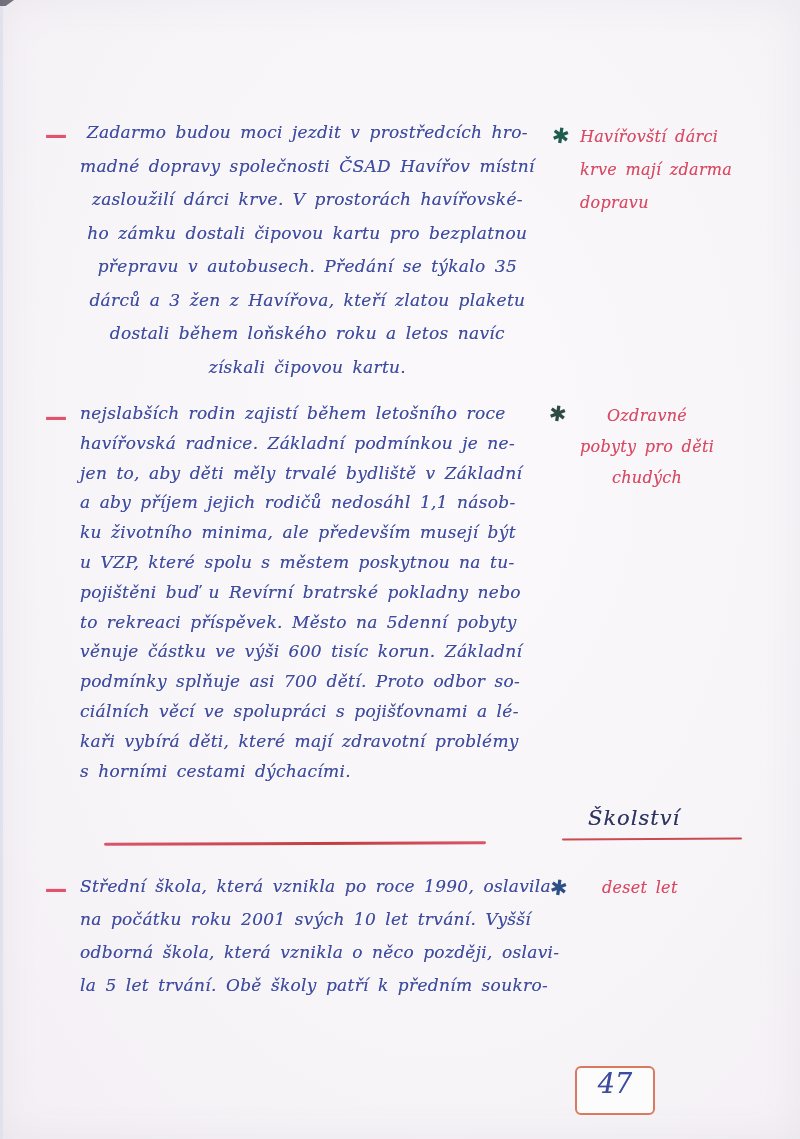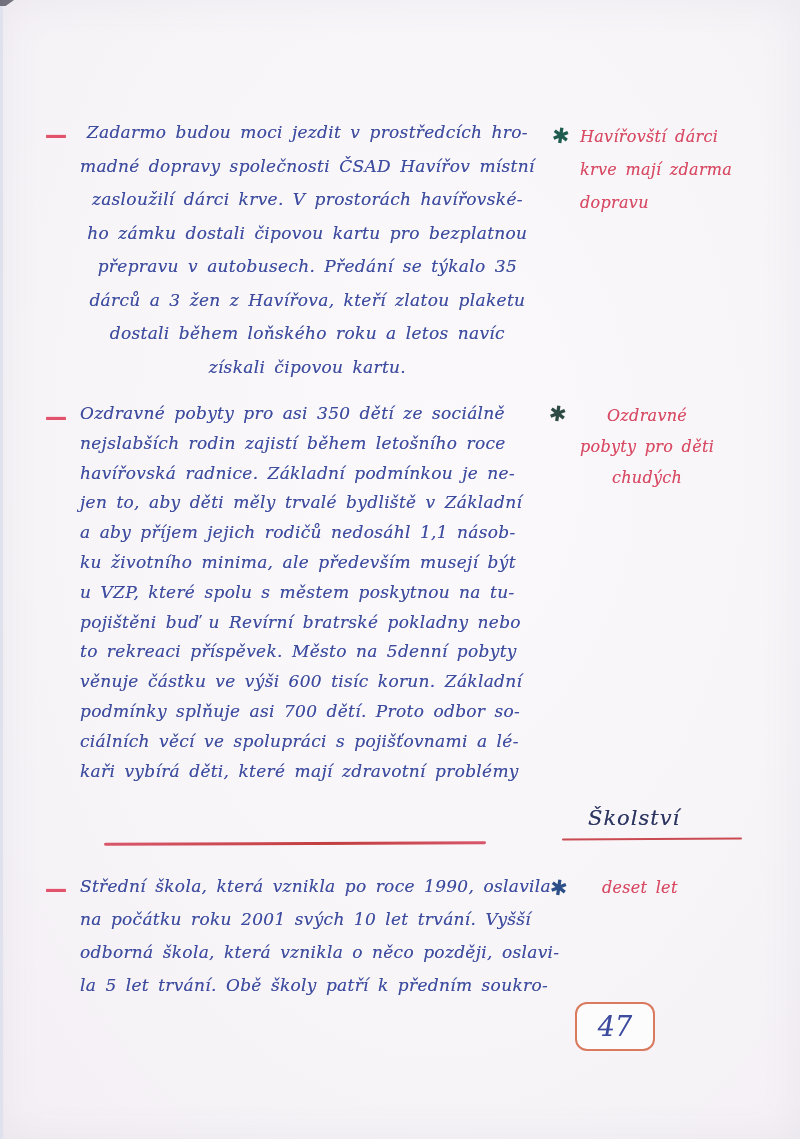--- a/index.html
+++ b/index.html
@@ -80,26 +80,26 @@
   }
   .underline{
     position:absolute;
     height:2.2px;
     background:#c94a51;
     border-radius:2px;
     transform:rotate(-.3deg);
   }
   .pagebox{
     position:absolute;
-    left:575px;top:1002px;
+    left:575px;top:1066px;
     width:76px;height:45px;
     background:#fdfcfd;
     border:2px solid #d97a5e;
-    border-radius:12px;
-    display:flex;align-items:center;justify-content:center;
+    border-radius:6px;
+    display:flex;align-items:flex-start;justify-content:center;
   }
   .pagebox .num{
     font-style:italic;
     font-size:27px;
     color:#3d4c9f;
     text-shadow:0 0 .5px rgba(61,76,159,.6);
   }
 </style>
 </head>
 <body>
@@ -122,33 +122,33 @@
 
   <span class="star green" style="left:552px;top:124px;">✱</span>
   <aside class="note n1" style="left:580px;top:120px;">
     <span class="nline">Havířovští dárci</span>
     <span class="nline">krve mají zdarma</span>
     <span class="nline">dopravu</span>
   </aside>
 
   <span class="bullet" style="left:45px;top:403px;">—</span>
   <section class="para p2" style="left:80px;top:399px;">
-    <span class="line">Ozdravné pobyty pro asi 350 dětí ze sociálně</span>
     <span class="line">nejslabších rodin zajistí během letošního roce</span>
     <span class="line">havířovská radnice. Základní podmínkou je ne-</span>
     <span class="line">jen to, aby děti měly trvalé bydliště v Základní</span>
     <span class="line">a aby příjem jejich rodičů nedosáhl 1,1 násob-</span>
     <span class="line">ku životního minima, ale především musejí být</span>
     <span class="line">u VZP, které spolu s městem poskytnou na tu-</span>
     <span class="line">pojištěni buď u Revírní bratrské pokladny nebo</span>
     <span class="line">to rekreaci příspěvek. Město na 5denní pobyty</span>
     <span class="line">věnuje částku ve výši 600 tisíc korun. Základní</span>
     <span class="line">podmínky splňuje asi 700 dětí. Proto odbor so-</span>
     <span class="line">ciálních věcí ve spolupráci s pojišťovnami a lé-</span>
     <span class="line">kaři vybírá děti, které mají zdravotní problémy</span>
+    <span class="line">s horními cestami dýchacími.</span>
   </section>
 
   <span class="star dark" style="left:549px;top:402px;">✱</span>
   <aside class="note n2" style="left:580px;top:400px;">
     <span class="nline">Ozdravné</span>
     <span class="nline">pobyty pro děti</span>
     <span class="nline">chudých</span>
   </aside>
 
   <div class="divider" style="left:104px;top:842px;width:382px;"></div>

